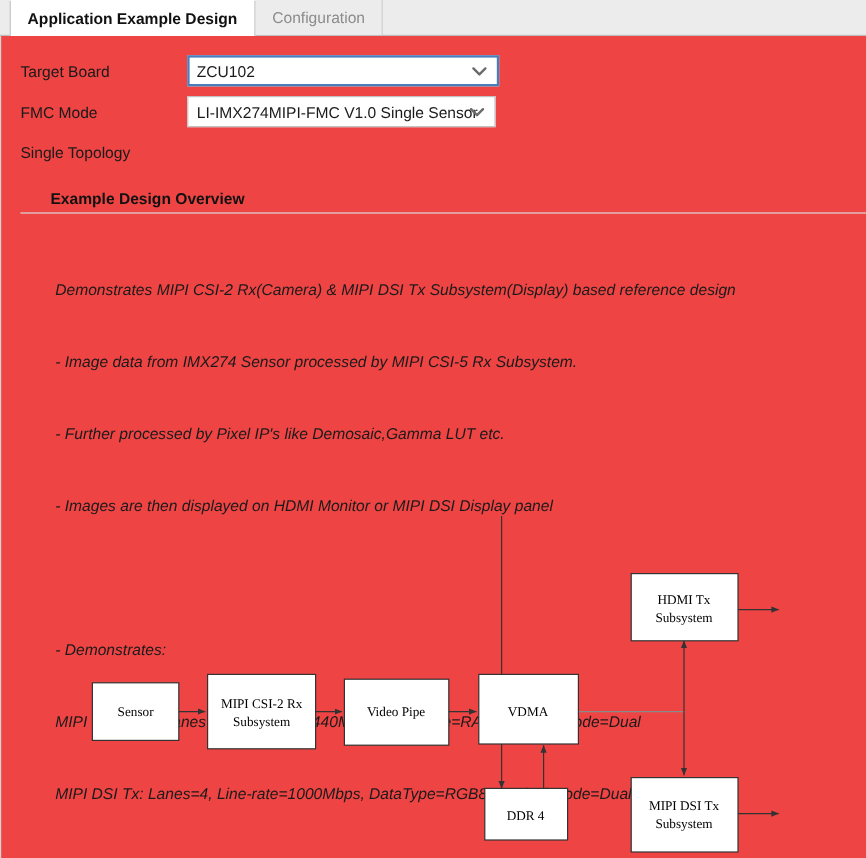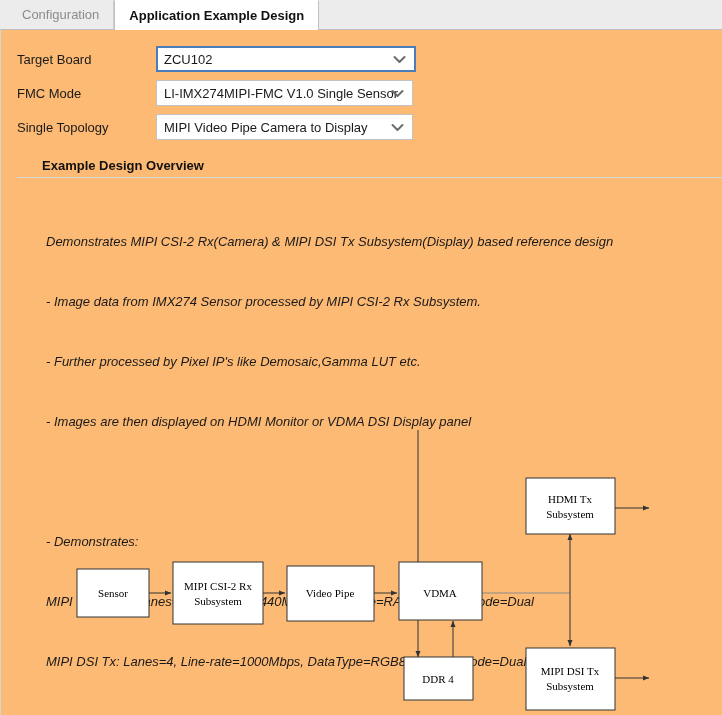--- a/index.html
+++ b/index.html
@@ -49,21 +49,21 @@
     border-top: 1px solid #ffffff;
     margin-bottom: -1px;
     height: 30px;
     line-height: 30px;
   }
 
   
   .panel {
     position: relative;
     height: 685px;
-    background: #fdba74;
+    background: #ef4444;
     border-left: 1px solid #d4d4d4;
     box-sizing: border-box;
   }
 
   
   .form {
     padding: 12px 0 0 16px;
   }
   .row {
     display: flex;
@@ -144,22 +144,22 @@
   .blk-text {
     font-family: "Liberation Serif", serif;
     font-size: 11px;
     fill: #000000;
   }
 </style>
 </head>
 <body>
 
 <div class="tabstrip">
+  <div class="tab active">Application Example Design</div>
   <div class="tab inactive">Configuration</div>
-  <div class="tab active">Application Example Design</div>
 </div>
 
 <div class="panel">
 
   <div class="form">
 
     <div class="row">
       <div class="row-label">Target Board</div>
       <div class="combo focused w-wide">
         <span>ZCU102</span>
@@ -178,39 +178,31 @@
         <span class="chev">
           <svg width="13" height="9" viewBox="0 0 13 9">
               <path d="M1.5 2 L6.5 7 L11.5 2" stroke="#6b6b6b" stroke-width="2" fill="none" stroke-linecap="round" stroke-linejoin="round"></path>
             </svg>
         </span>
       </div>
     </div>
 
     <div class="row">
       <div class="row-label">Single Topology</div>
-      <div class="combo w-mid">
-        <span>MIPI Video Pipe Camera to Display</span>
-        <span class="chev">
-          <svg width="13" height="9" viewBox="0 0 13 9">
-              <path d="M1.5 2 L6.5 7 L11.5 2" stroke="#6b6b6b" stroke-width="2" fill="none" stroke-linecap="round" stroke-linejoin="round"></path>
-            </svg>
-        </span>
-      </div>
     </div>
   </div>
 
   <div class="section">Example Design Overview</div>
   <div class="rule"></div>
 
   <div class="overview">
     <div class="ln">Demonstrates MIPI CSI-2 Rx(Camera) &amp; MIPI DSI Tx Subsystem(Display) based reference design</div>
-    <div class="ln">- Image data from IMX274 Sensor processed by MIPI CSI-2 Rx Subsystem.</div>
+    <div class="ln">- Image data from IMX274 Sensor processed by MIPI CSI-5 Rx Subsystem.</div>
     <div class="ln">- Further processed by Pixel IP's like Demosaic,Gamma LUT etc.</div>
-    <div class="ln">- Images are then displayed on HDMI Monitor or VDMA DSI Display panel</div>
+    <div class="ln">- Images are then displayed on HDMI Monitor or MIPI DSI Display panel</div>
     <div class="gap"></div>
     <div class="ln">- Demonstrates:</div>
     <div class="ln">MIPI CSI-2 Rx: Lanes=4, Line-rate=1440Mbps, DataType=RAW10, Pixel Mode=Dual</div>
     <div class="ln">MIPI DSI Tx: Lanes=4, Line-rate=1000Mbps, DataType=RGB888, Pixel Mode=Dual</div>
     <div class="gap"></div>
     
     
   </div>
 
   <div class="diagram">

